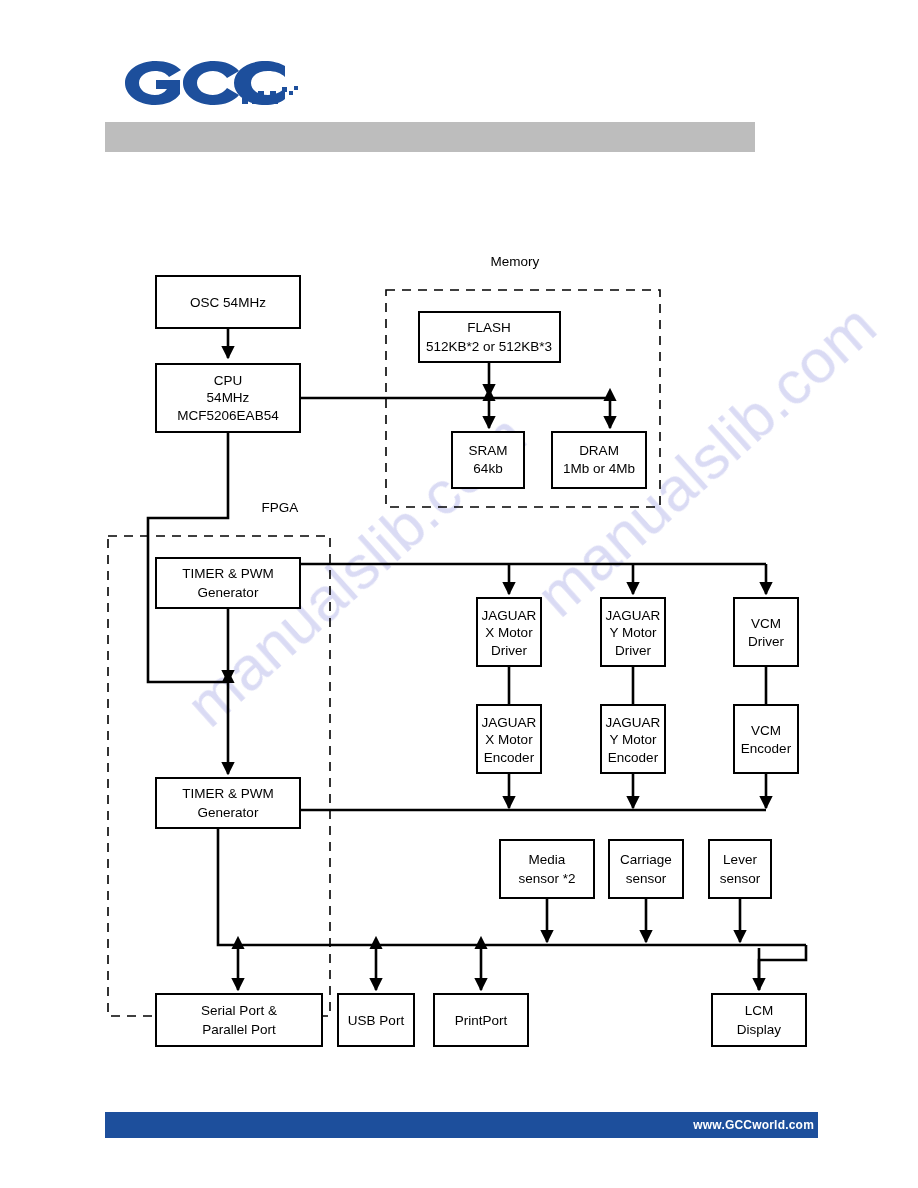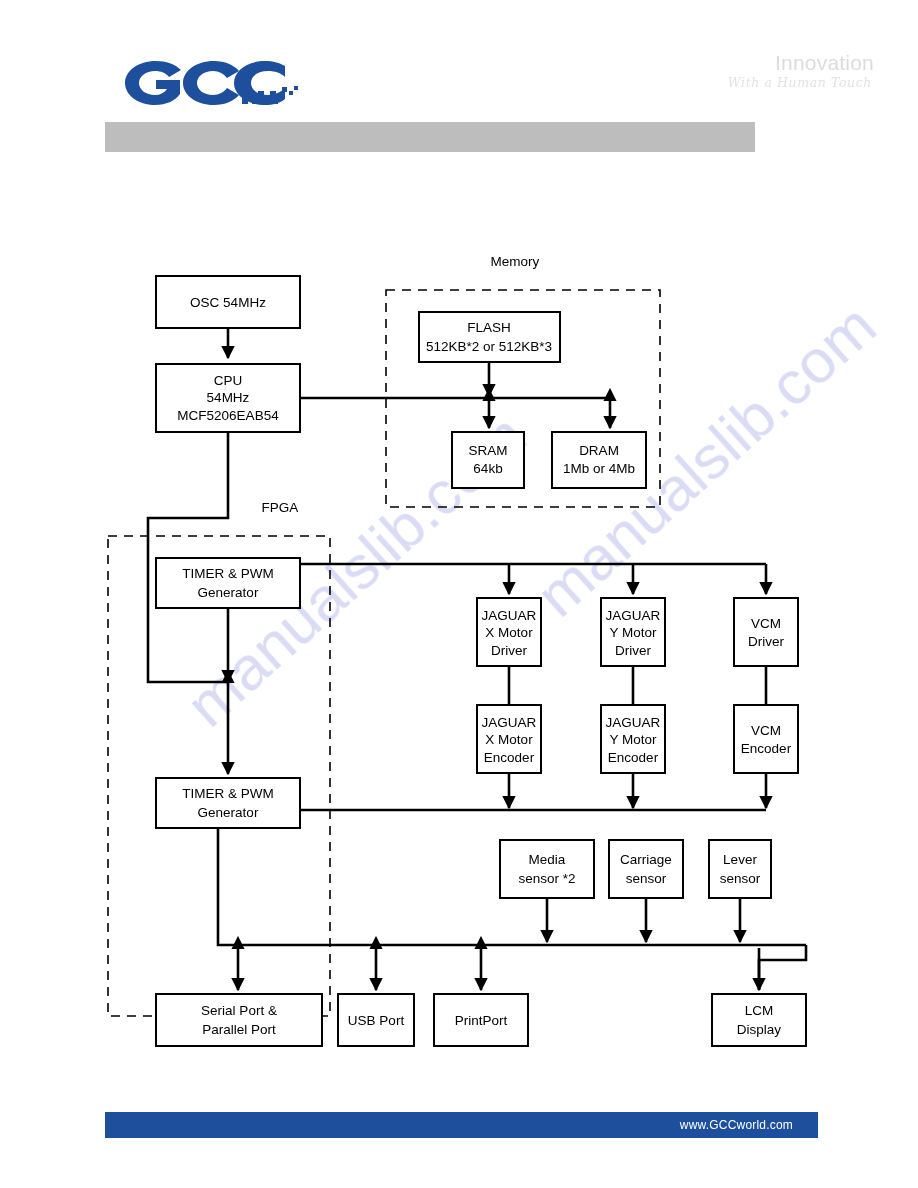--- a/index.html
+++ b/index.html
@@ -61,25 +61,25 @@
 
   
   #page-footer {
     position: absolute;
     left: 105px; top: 1112px;
     width: 713px; height: 26px;
     background: #1d4f9c;
   }
   #footer-url {
     position: absolute;
-    right: 25px; top: 50%;
+    right: 4px; top: 50%;
     transform: translateY(-50%);
     color: #ffffff;
     font-size: 12px;
-    font-weight: normal;
+    font-weight: bold;
     letter-spacing: .2px;
   }
 
   
   #diagram-area {
     position: absolute;
     left: 0; top: 170px;
     width: 918px; height: 930px;
   }
   #diagram-svg { display: block; }
@@ -149,24 +149,20 @@
         <rect x="148" y="33" width="6" height="6"></rect>
         <rect x="150" y="40" width="6" height="6"></rect>
         <rect x="158" y="36" width="5" height="5"></rect>
         <rect x="160" y="29" width="5" height="5"></rect>
         <rect x="167" y="33" width="4" height="4"></rect>
         <rect x="172" y="28" width="4" height="4"></rect>
       </g>
     </svg>
   </div>
 
-  <div id="tagline">
-    <span id="tagline-main">Innovation</span>
-    <span id="tagline-sub">With a Human Touch</span>
-  </div>
 
   <div id="header-band"></div>
 </div>
 
 <div id="diagram-area">
   <svg id="diagram-svg" width="918" height="930" viewBox="0 0 918 930">
 
     <defs>
       <marker id="ar-down" viewBox="0 0 12 12" refX="6" refY="10" markerWidth="7" markerHeight="7" orient="auto-start-reverse">
         <path d="M1 1 L6 11 L11 1 Z" fill="#000"></path>

